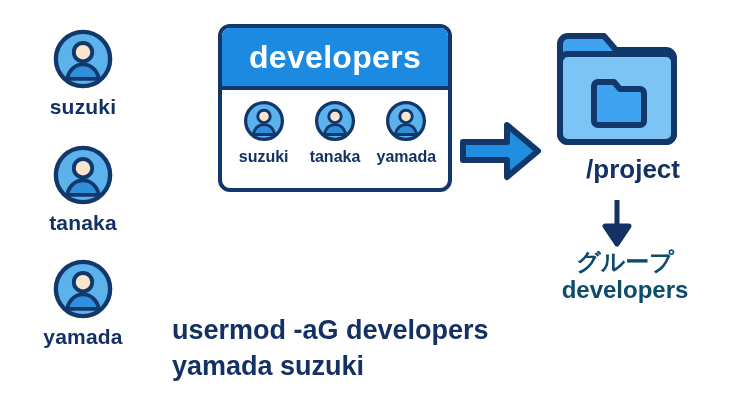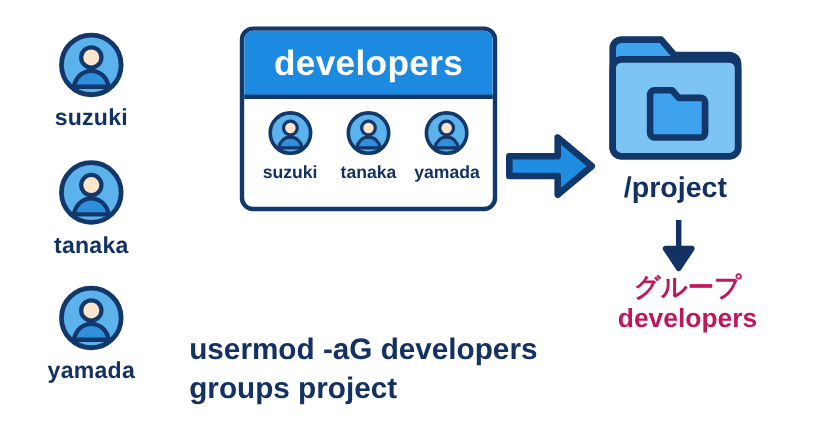--- a/index.html
+++ b/index.html
@@ -93,21 +93,21 @@
     width: 84px;
     height: 66px;
   }
 
   
   #folder-block {
     position: absolute;
     left: 548px;
     top: 28px;
     width: 132px;
-    text-align: center;
+    text-align: right;
   }
   #folder-name {
     display: block;
     margin-top: 2px;
     color: #133163;
     font-weight: 700;
     font-size: 26px;
     line-height: 1.05;
   }
 
@@ -120,33 +120,33 @@
     height: 48px;
   }
 
   
   #permission-note {
     position: absolute;
     left: 540px;
     top: 248px;
     width: 170px;
     text-align: center;
-    color: #be185d;
+    color: #0c4a6e;
     font-weight: 700;
     font-size: 24px;
     line-height: 1.18;
   }
   #permission-note span { display: block; white-space: nowrap; }
   #perm-line-3 { letter-spacing: .5px; }
 
   
   #command-block {
     position: absolute;
     left: 172px;
-    top: 299px;
+    top: 312px;
     color: #133163;
     font-weight: 700;
     font-size: 27px;
     line-height: 1.35;
   }
   #command-block span { display: block; white-space: nowrap; }
 </style>
 </head>
 <body>
 
@@ -250,16 +250,16 @@
     </svg>
   </div>
 
   <div id="permission-note">
     <span id="perm-line-1">グループ</span>
     <span id="perm-line-2">developers</span>
   </div>
 
   <div id="command-block">
     <span>usermod -aG developers</span>
-    <span>groups project</span>
+    <span>yamada suzuki</span>
   </div>
 
 </div>
 
 </body></html>

